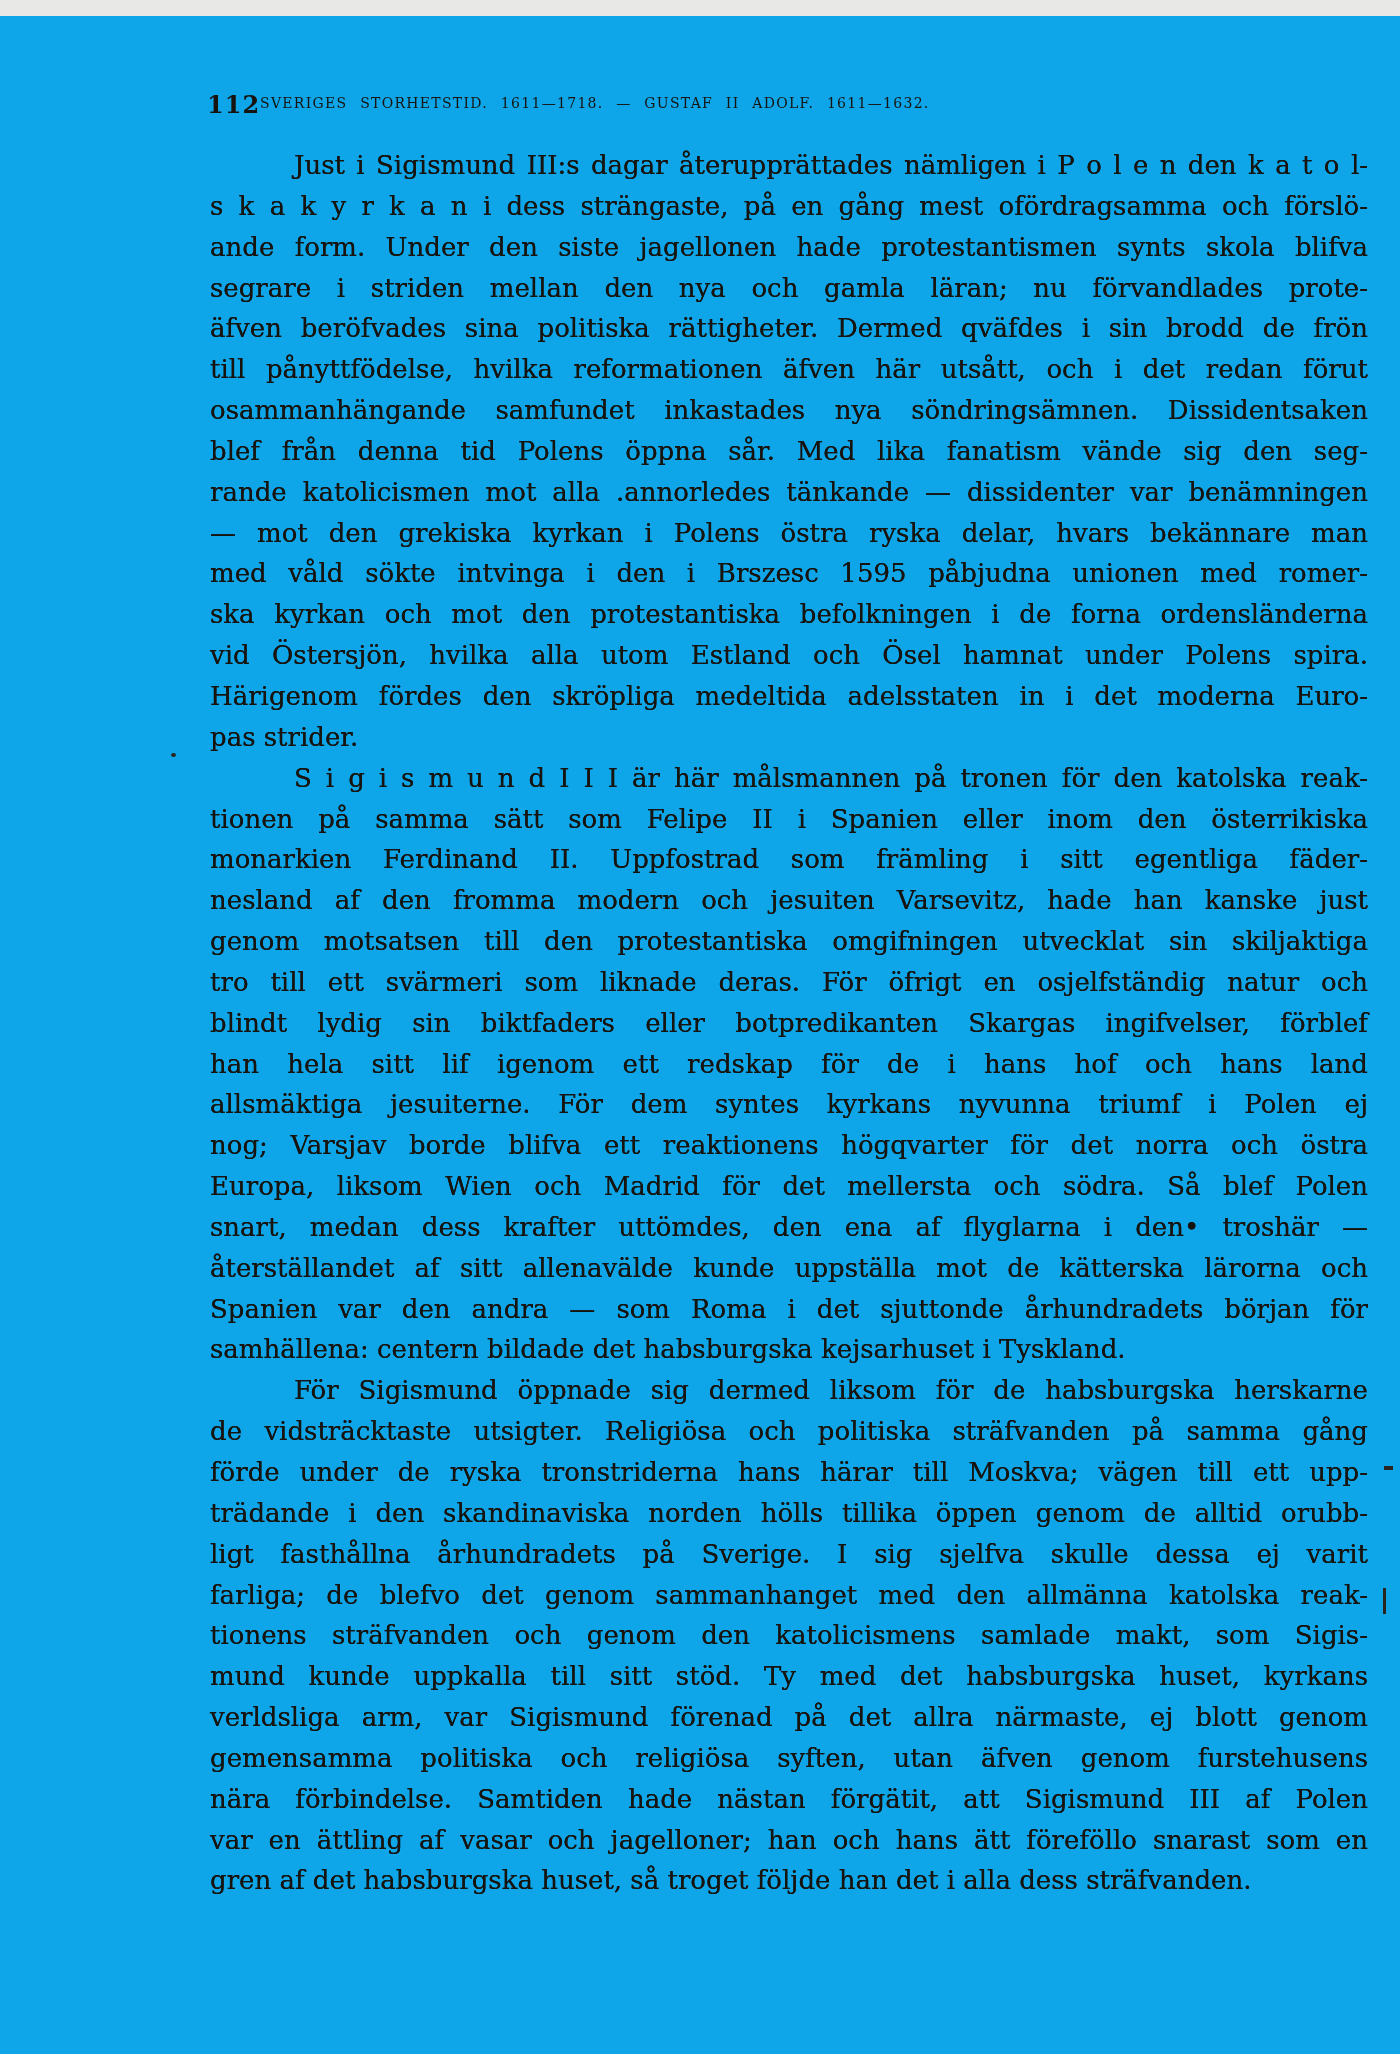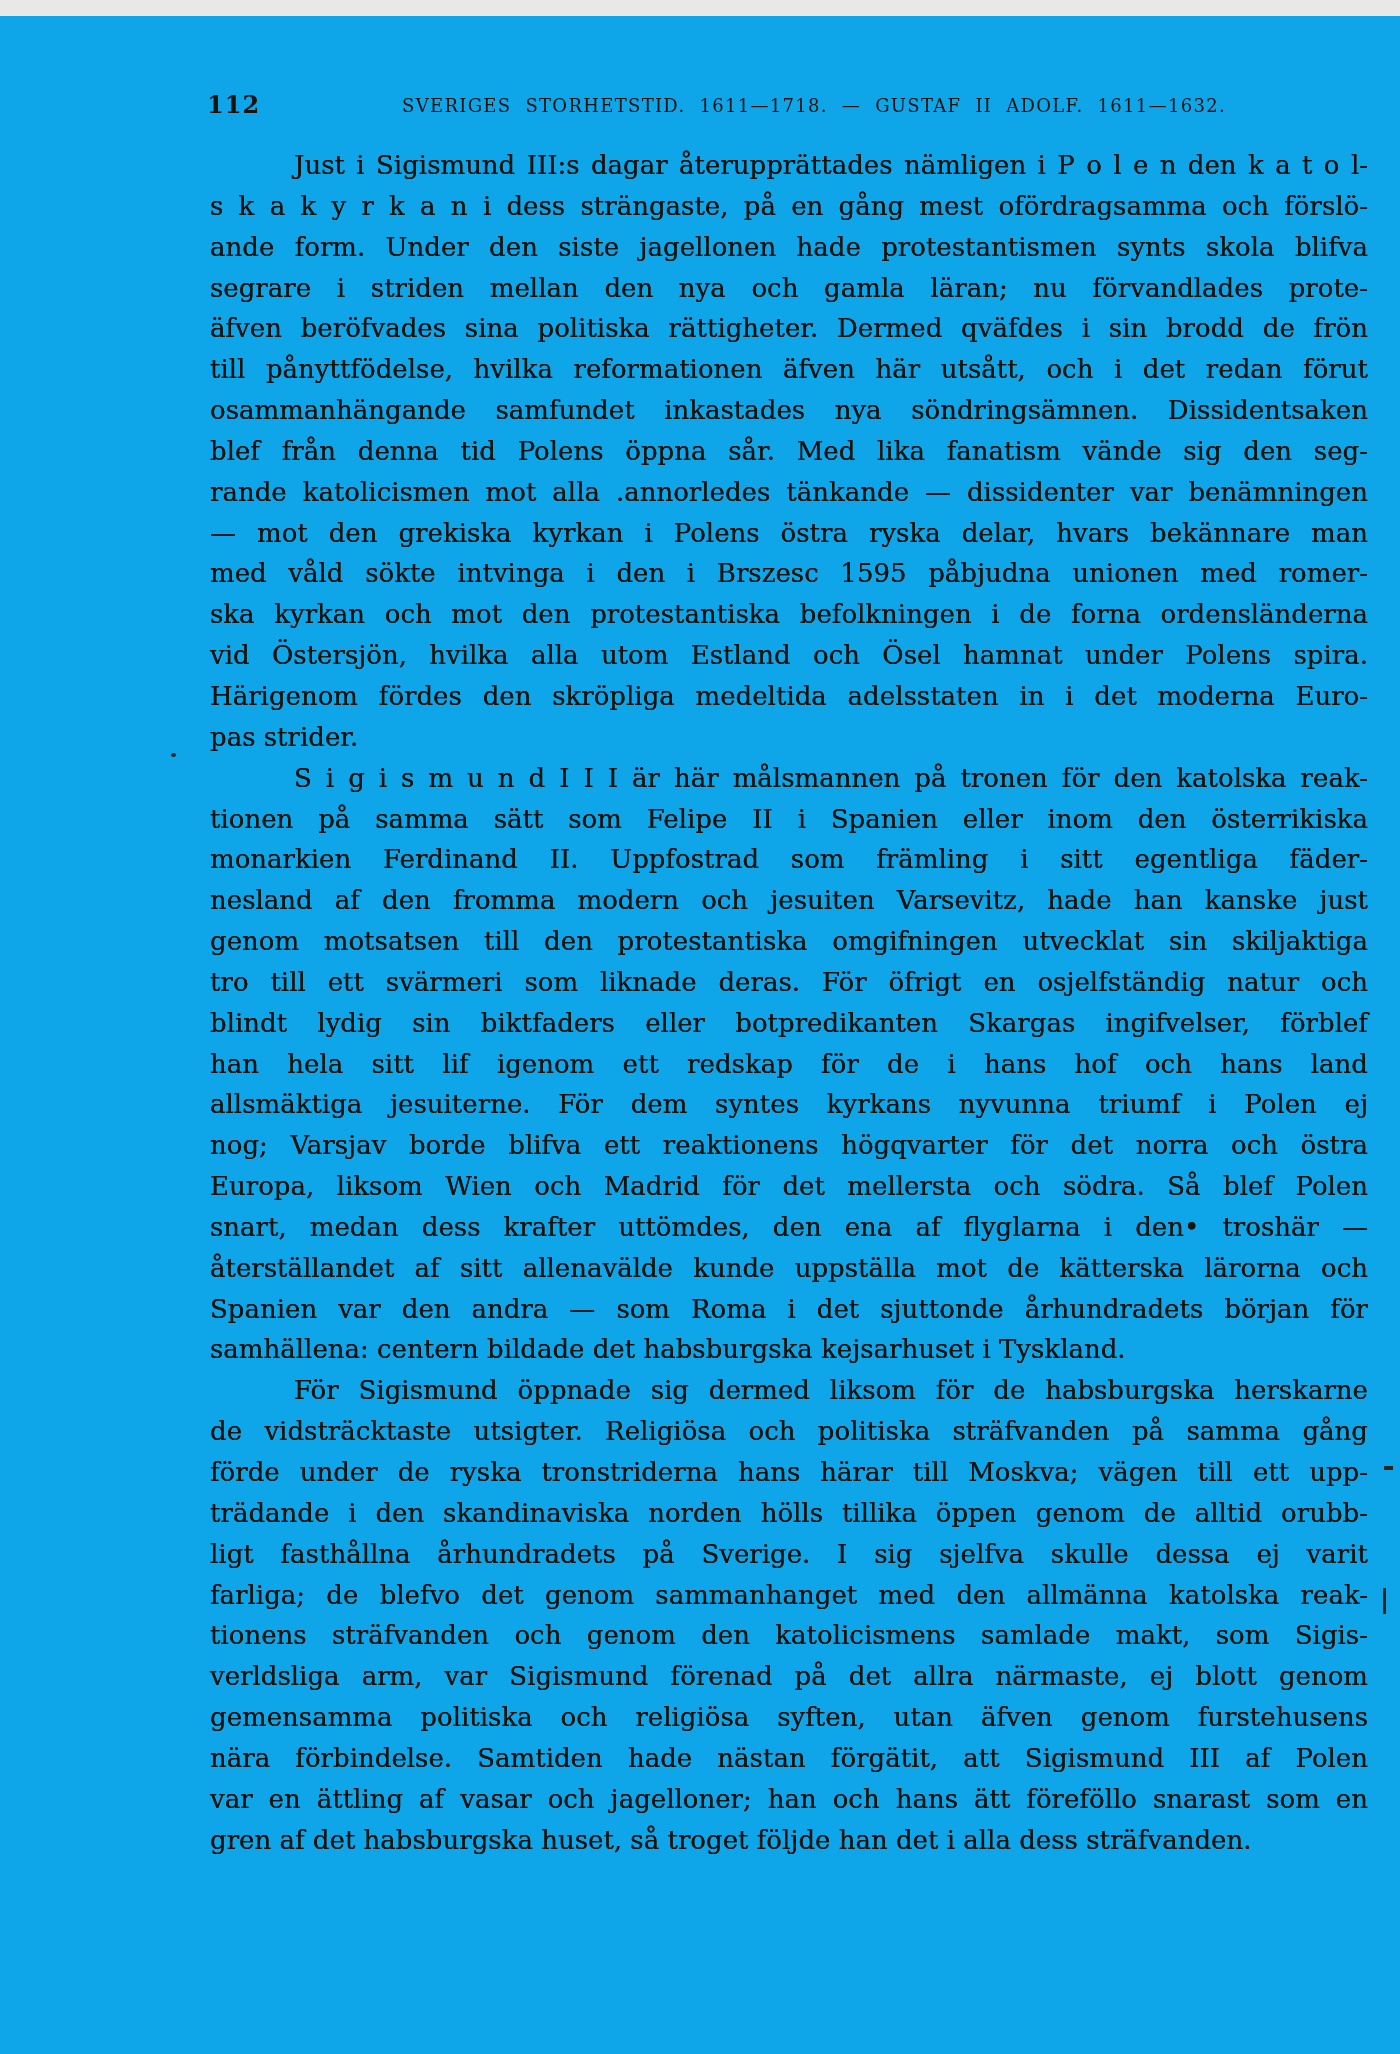--- a/index.html
+++ b/index.html
@@ -11,22 +11,22 @@
     font-family:"DejaVu Serif","Liberation Serif",serif;
     color:#17140f;
     overflow:hidden;
   }
   .pagenum{
     position:absolute;left:207px;top:74px;
     font-size:24px;font-weight:bold;letter-spacing:1px;
   }
   .running-header{
     position:absolute;left:260px;top:79px;width:1108px;
-    text-align:center;
-    font-size:18px;
+    text-align:left;
+    font-size:14px;
     letter-spacing:1.3px;
     word-spacing:7px;
     white-space:nowrap;
     font-weight:normal;
   }
   .body-text{
     position:absolute;left:210px;top:129px;width:1158px;
     font-size:26px;
     line-height:40.85px;
     text-shadow:0 0 0.4px currentColor; 
@@ -88,20 +88,21 @@
         <div class="line last">samhällena: centern bildade det habsburgska kejsarhuset i Tyskland.</div>
       </div>
       <div class="paragraph">
         <div class="line first">För Sigismund öppnade sig dermed liksom för de habsburgska herskarne</div>
         <div class="line">de vidsträcktaste utsigter. Religiösa och politiska sträfvanden på samma gång</div>
         <div class="line">förde under de ryska tronstriderna hans härar till Moskva; vägen till ett upp-</div>
         <div class="line">trädande i den skandinaviska norden hölls tillika öppen genom de alltid orubb-</div>
         <div class="line">ligt fasthållna århundradets på Sverige. I sig sjelfva skulle dessa ej varit</div>
         <div class="line">farliga; de blefvo det genom sammanhanget med den allmänna katolska reak-</div>
         <div class="line">tionens sträfvanden och genom den katolicismens samlade makt, som Sigis-</div>
+        <div class="line">mund kunde uppkalla till sitt stöd. Ty med det habsburgska huset, kyrkans</div>
         <div class="line">verldsliga arm, var Sigismund förenad på det allra närmaste, ej blott genom</div>
         <div class="line">gemensamma politiska och religiösa syften, utan äfven genom furstehusens</div>
         <div class="line">nära förbindelse. Samtiden hade nästan förgätit, att Sigismund III af Polen</div>
         <div class="line">var en ättling af vasar och jagelloner; han och hans ätt föreföllo snarast som en</div>
         <div class="line last">gren af det habsburgska huset, så troget följde han det i alla dess sträfvanden.</div>
       </div>
     </div>
 
   <div class="artifact speck" style="left:171px;top:737px;width:5px;height:4px;"></div>
   <div class="artifact" style="left:1384px;top:1450px;width:9px;height:4px;"></div>

